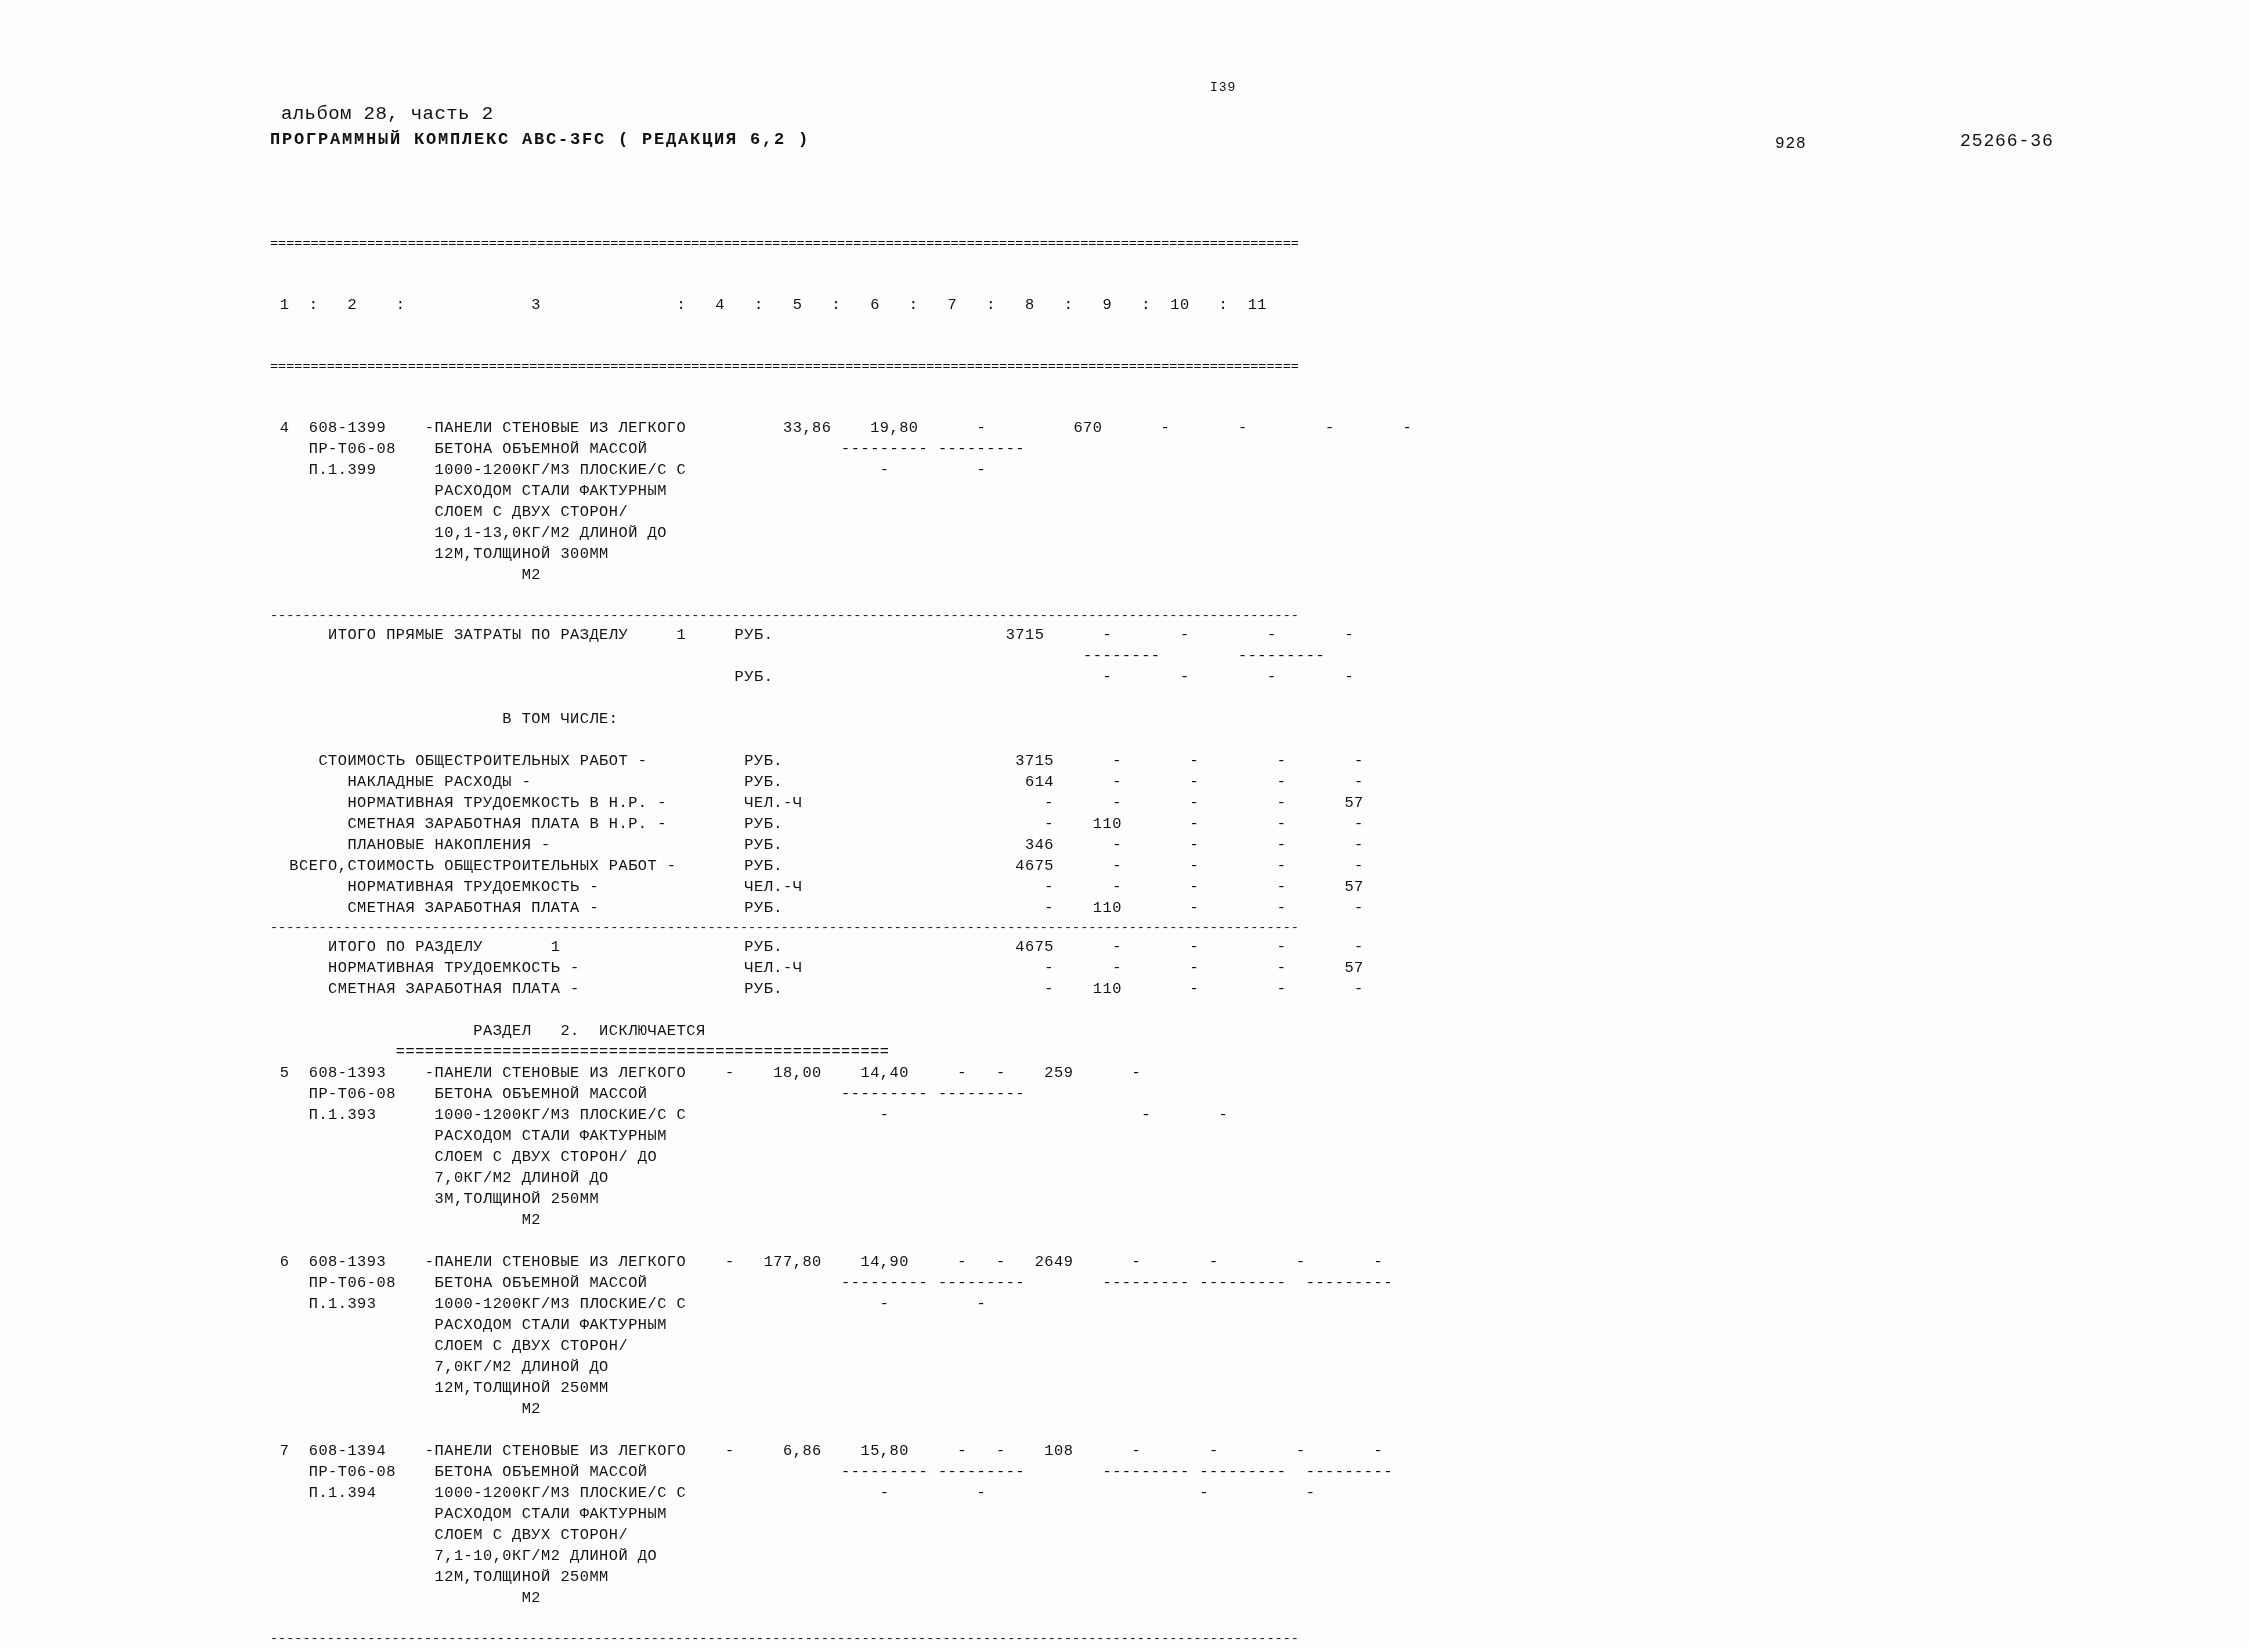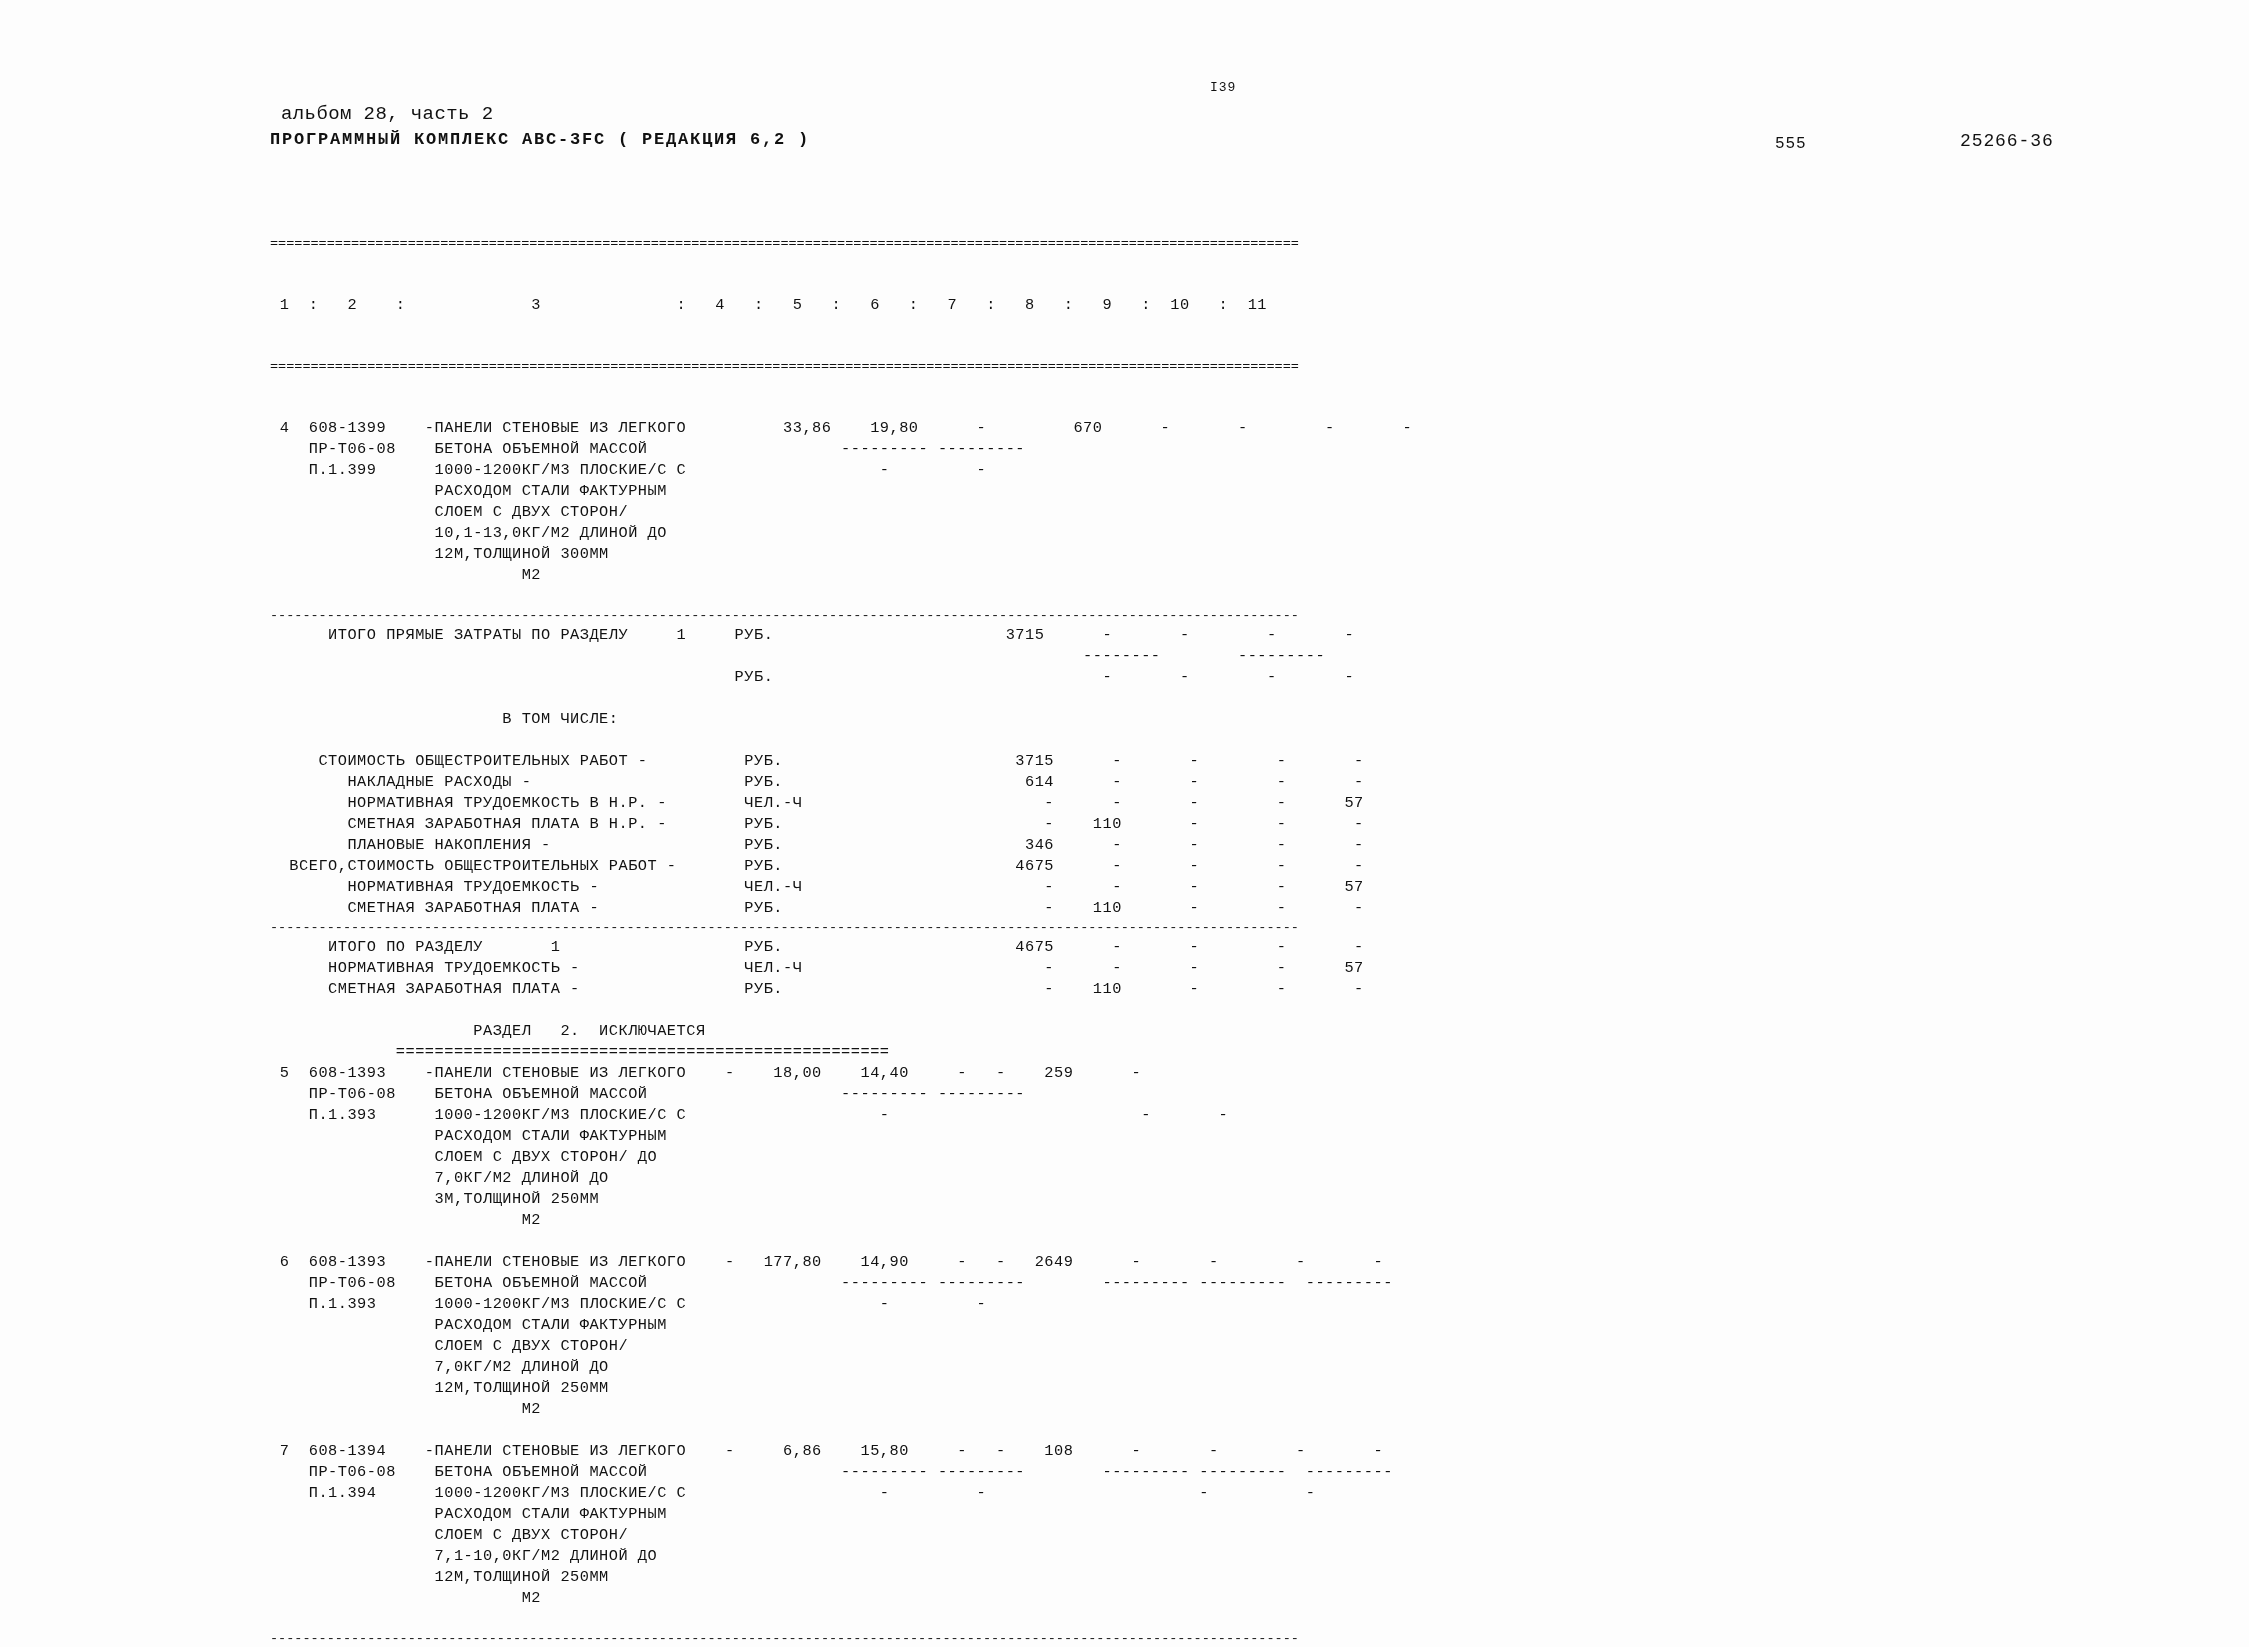--- a/index.html
+++ b/index.html
@@ -86,21 +86,21 @@
   }
 </style>
 </head>
 <body>
 
 <div class="page">
 
   <div class="hdr-album">альбом 28, часть 2</div>
   <div class="hdr-pageno">I39</div>
   <div class="hdr-prog">ПРОГРАММНЫЙ КОМПЛЕКС АВС-3FC    (  РЕДАКЦИЯ   6,2  )</div>
-  <div class="hdr-code1">555</div>
+  <div class="hdr-code1">928</div>
   <div class="hdr-code2">25266-36</div>
 
   <div class="sheet">
     <div class="rule">===============================================================================================================================</div>
     <div class="row"> 1  :   2    :             3              :   4   :   5   :   6   :   7   :   8   :   9   :  10   :  11</div>
     <div class="rule">===============================================================================================================================</div>
     <div id="body-lines"><div class="row"> 4  608-1399    -ПАНЕЛИ СТЕНОВЫЕ ИЗ ЛЕГКОГО          33,86    19,80      -         670      -       -        -       -</div><div class="row">    ПР-Т06-08    БЕТОНА ОБЪЕМНОЙ МАССОЙ                    --------- ---------</div><div class="row">    П.1.399      1000-1200КГ/М3 ПЛОСКИЕ/С С                    -         -</div><div class="row">                 РАСХОДОМ СТАЛИ ФАКТУРНЫМ</div><div class="row">                 СЛОЕМ С ДВУХ СТОРОН/</div><div class="row">                 10,1-13,0КГ/М2 ДЛИНОЙ ДО</div><div class="row">                 12М,ТОЛЩИНОЙ 300ММ</div><div class="row">                          М2</div><div class="blank"> </div><div class="rule">-------------------------------------------------------------------------------------------------------------------------------</div><div class="row">      ИТОГО ПРЯМЫЕ ЗАТРАТЫ ПО РАЗДЕЛУ     1     РУБ.                        3715      -       -        -       -</div><div class="row">                                                                                    --------        ---------</div><div class="row">                                                РУБ.                                  -       -        -       -</div><div class="blank"> </div><div class="row">                        В ТОМ ЧИСЛЕ:</div><div class="blank"> </div><div class="row">     СТОИМОСТЬ ОБЩЕСТРОИТЕЛЬНЫХ РАБОТ -          РУБ.                        3715      -       -        -       -</div><div class="row">        НАКЛАДНЫЕ РАСХОДЫ -                      РУБ.                         614      -       -        -       -</div><div class="row">        НОРМАТИВНАЯ ТРУДОЕМКОСТЬ В Н.Р. -        ЧЕЛ.-Ч                         -      -       -        -      57</div><div class="row">        СМЕТНАЯ ЗАРАБОТНАЯ ПЛАТА В Н.Р. -        РУБ.                           -    110       -        -       -</div><div class="row">        ПЛАНОВЫЕ НАКОПЛЕНИЯ -                    РУБ.                         346      -       -        -       -</div><div class="row">  ВСЕГО,СТОИМОСТЬ ОБЩЕСТРОИТЕЛЬНЫХ РАБОТ -       РУБ.                        4675      -       -        -       -</div><div class="row">        НОРМАТИВНАЯ ТРУДОЕМКОСТЬ -               ЧЕЛ.-Ч                         -      -       -        -      57</div><div class="row">        СМЕТНАЯ ЗАРАБОТНАЯ ПЛАТА -               РУБ.                           -    110       -        -       -</div><div class="rule">-------------------------------------------------------------------------------------------------------------------------------</div><div class="row">      ИТОГО ПО РАЗДЕЛУ       1                   РУБ.                        4675      -       -        -       -</div><div class="row">      НОРМАТИВНАЯ ТРУДОЕМКОСТЬ -                 ЧЕЛ.-Ч                         -      -       -        -      57</div><div class="row">      СМЕТНАЯ ЗАРАБОТНАЯ ПЛАТА -                 РУБ.                           -    110       -        -       -</div><div class="blank"> </div><div class="row">                     РАЗДЕЛ   2.  ИСКЛЮЧАЕТСЯ</div><div class="row">             ===================================================</div><div class="row"> 5  608-1393    -ПАНЕЛИ СТЕНОВЫЕ ИЗ ЛЕГКОГО    -    18,00    14,40     -   -    259      -</div><div class="row">    ПР-Т06-08    БЕТОНА ОБЪЕМНОЙ МАССОЙ                    --------- ---------</div><div class="row">    П.1.393      1000-1200КГ/М3 ПЛОСКИЕ/С С                    -                          -       -</div><div class="row">                 РАСХОДОМ СТАЛИ ФАКТУРНЫМ</div><div class="row">                 СЛОЕМ С ДВУХ СТОРОН/ ДО</div><div class="row">                 7,0КГ/М2 ДЛИНОЙ ДО</div><div class="row">                 3М,ТОЛЩИНОЙ 250ММ</div><div class="row">                          М2</div><div class="blank"> </div><div class="row"> 6  608-1393    -ПАНЕЛИ СТЕНОВЫЕ ИЗ ЛЕГКОГО    -   177,80    14,90     -   -   2649      -       -        -       -</div><div class="row">    ПР-Т06-08    БЕТОНА ОБЪЕМНОЙ МАССОЙ                    --------- ---------        --------- ---------  ---------</div><div class="row">    П.1.393      1000-1200КГ/М3 ПЛОСКИЕ/С С                    -         -</div><div class="row">                 РАСХОДОМ СТАЛИ ФАКТУРНЫМ</div><div class="row">                 СЛОЕМ С ДВУХ СТОРОН/</div><div class="row">                 7,0КГ/М2 ДЛИНОЙ ДО</div><div class="row">                 12М,ТОЛЩИНОЙ 250ММ</div><div class="row">                          М2</div><div class="blank"> </div><div class="row"> 7  608-1394    -ПАНЕЛИ СТЕНОВЫЕ ИЗ ЛЕГКОГО    -     6,86    15,80     -   -    108      -       -        -       -</div><div class="row">    ПР-Т06-08    БЕТОНА ОБЪЕМНОЙ МАССОЙ                    --------- ---------        --------- ---------  ---------</div><div class="row">    П.1.394      1000-1200КГ/М3 ПЛОСКИЕ/С С                    -         -                      -          -</div><div class="row">                 РАСХОДОМ СТАЛИ ФАКТУРНЫМ</div><div class="row">                 СЛОЕМ С ДВУХ СТОРОН/</div><div class="row">                 7,1-10,0КГ/М2 ДЛИНОЙ ДО</div><div class="row">                 12М,ТОЛЩИНОЙ 250ММ</div><div class="row">                          М2</div><div class="blank"> </div><div class="rule">-------------------------------------------------------------------------------------------------------------------------------</div><div class="row">      ИТОГО ПРЯМЫЕ ЗАТРАТЫ ПО РАЗДЕЛУ     2     РУБ.                  -     3016      -       -        -       -</div></div>
   </div>
 
 </div>

